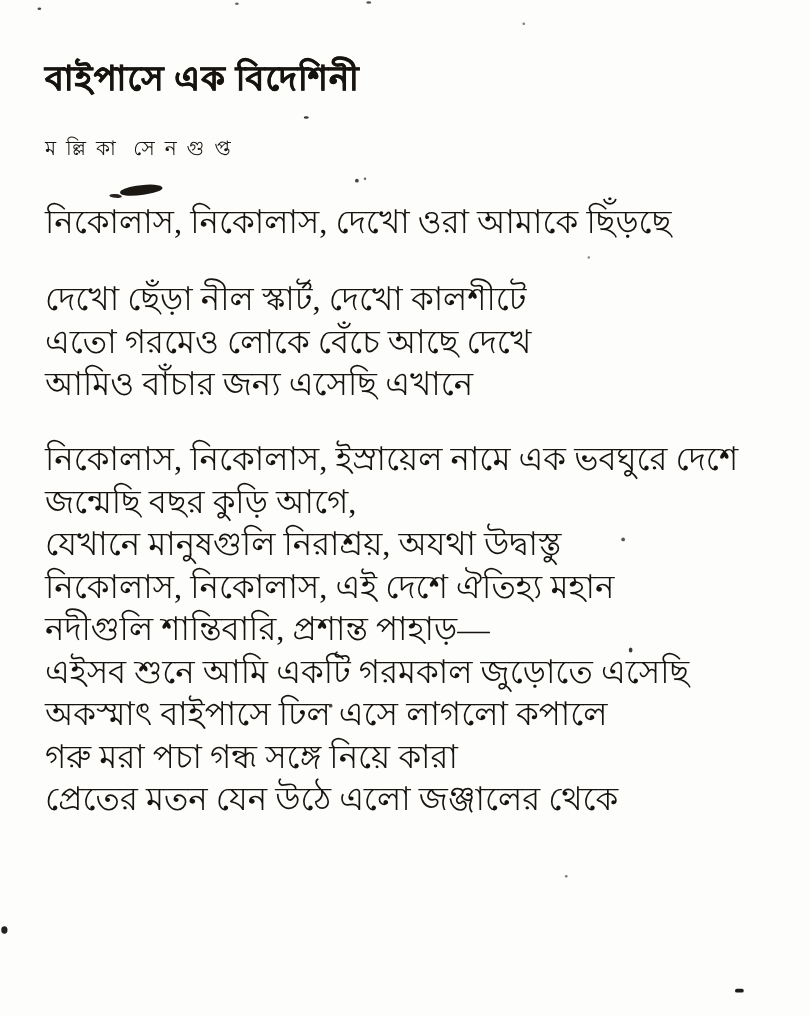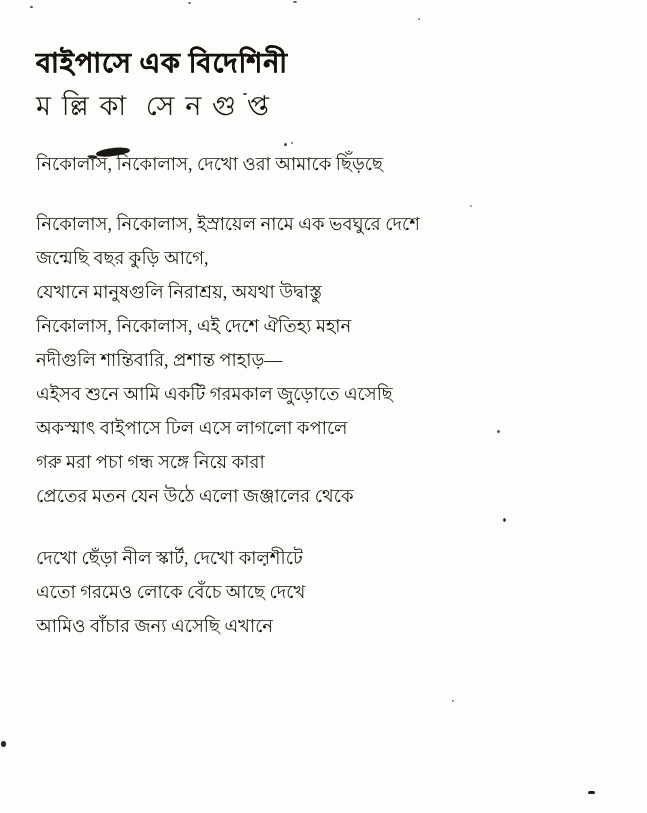--- a/index.html
+++ b/index.html
@@ -18,29 +18,29 @@
   .content{padding-left:36px;padding-right:20px;}
   .title{
     margin:44px 0 0 0;
     font-size:27px;
     line-height:38px;
     font-weight:bold;
     letter-spacing:1px;
     -webkit-text-stroke:0.4px var(--ink);
   }
   .author{
-    margin-top:9px;
-    font-size:27px;
+    margin-top:23px;
+    font-size:16px;
     line-height:30px;
     white-space:pre;
     letter-spacing:2px;
   }
   .stanza{margin:0;}
   .stanza .line{
-    font-size:18px;
+    font-size:26px;
     line-height:34px;
     white-space:pre;
   }
   .st-1{margin-top:26px;}
   .st-2{margin-top:28px;}
   .st-3{margin-top:26px;}
   .st-4{margin-top:20px;}
   .indent-sm{padding-left:7px;}
   
   .ink-smudge{
@@ -79,32 +79,32 @@
   <div class="speck" style="left:452px;top:700px;width:2px;height:2px;background:#777;"></div>
 
   <div class="content">
     <h1 class="title">বাইপাসে এক বিদেশিনী</h1>
     <div class="author">ম ল্লি কা  সে ন গু প্ত</div>
 
     <div class="stanza st-1">
       <div class="line">নিকোলাস, নিকোলাস, দেখো ওরা আমাকে ছিঁড়ছে</div>
     </div>
 
+    <div class="stanza st-2">
+      <div class="line">দেখো ছেঁড়া নীল স্কার্ট, দেখো কালশীটে</div>
+      <div class="line">এতো গরমেও লোকে বেঁচে আছে দেখে</div>
+      <div class="line">আমিও বাঁচার জন্য এসেছি এখানে</div>
+    </div>
+
     <div class="stanza st-3">
       <div class="line">নিকোলাস, নিকোলাস, ইস্রায়েল নামে এক ভবঘুরে দেশে</div>
       <div class="line">জন্মেছি বছর কুড়ি আগে,</div>
       <div class="line">যেখানে মানুষগুলি নিরাশ্রয়, অযথা উদ্বাস্তু</div>
       <div class="line">নিকোলাস, নিকোলাস, এই দেশে ঐতিহ্য মহান</div>
       <div class="line">নদীগুলি শান্তিবারি, প্রশান্ত পাহাড়—</div>
       <div class="line">এইসব শুনে আমি একটি গরমকাল জুড়োতে এসেছি</div>
       <div class="line">অকস্মাৎ বাইপাসে ঢিল এসে লাগলো কপালে</div>
       <div class="line">গরু মরা পচা গন্ধ সঙ্গে নিয়ে কারা</div>
       <div class="line">প্রেতের মতন যেন উঠে এলো জঞ্জালের থেকে</div>
     </div>
 
-    <div class="stanza st-2">
-      <div class="line">দেখো ছেঁড়া নীল স্কার্ট, দেখো কালশীটে</div>
-      <div class="line">এতো গরমেও লোকে বেঁচে আছে দেখে</div>
-      <div class="line">আমিও বাঁচার জন্য এসেছি এখানে</div>
-    </div>
-
   </div>
 </div>
 
 </body></html>

